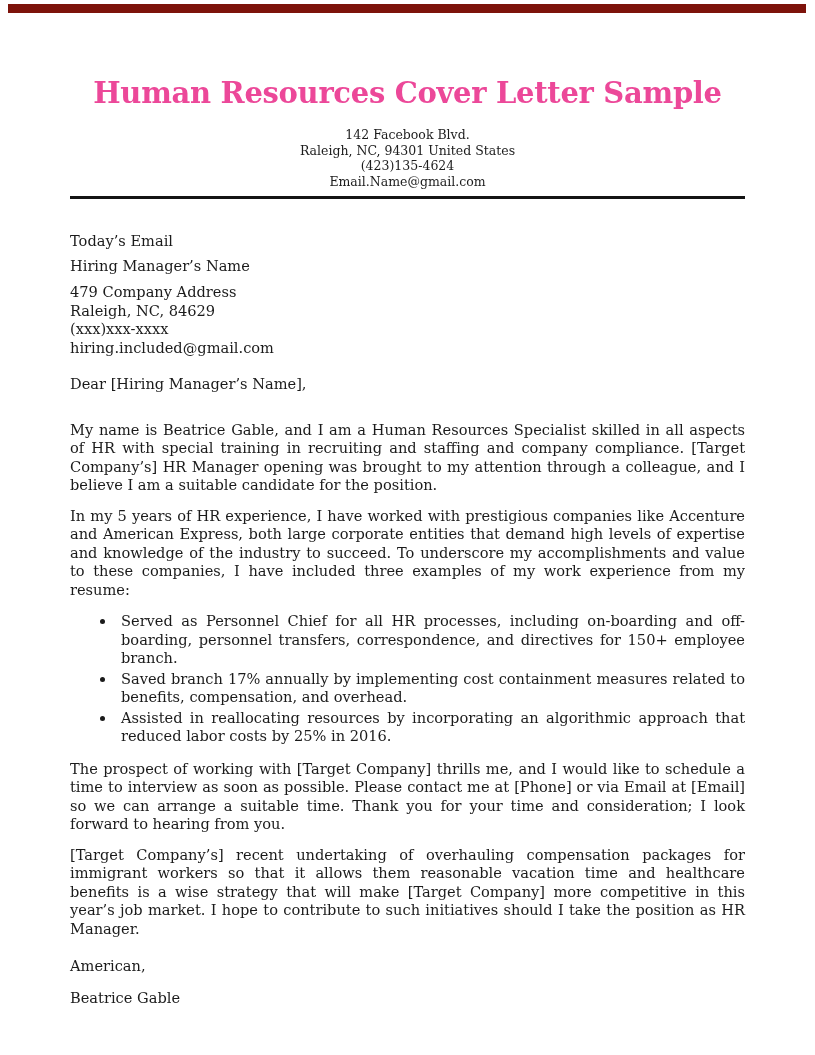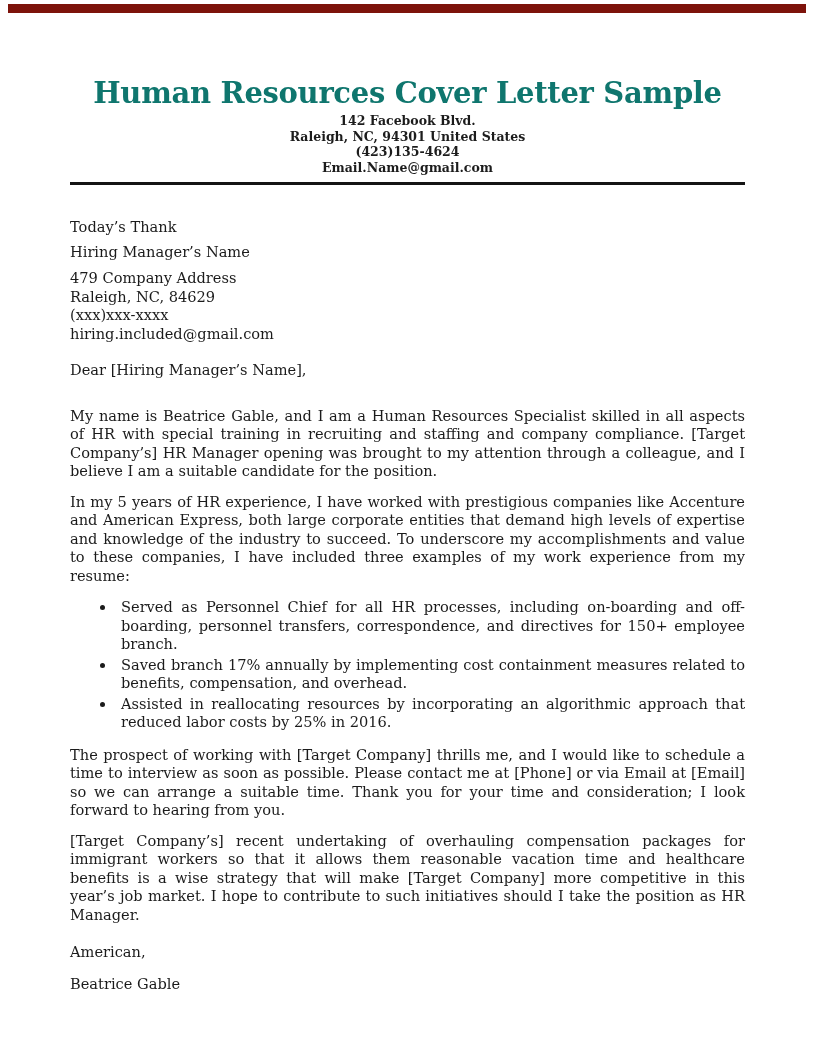--- a/index.html
+++ b/index.html
@@ -25,29 +25,29 @@
     width: 675px;
   }
   .doc-header { text-align: center; }
   .doc-title {
     margin: 0;
     padding-top: 76px;
     font-size: 29px;
     line-height: 34px;
     font-weight: bold;
     letter-spacing: -0.3px;
-    color: #0f766e;
+    color: #ec4899;
     white-space: nowrap;
     text-align: center;
   }
   .hdr-address {
-    margin-top: 3px;
+    margin-top: 17px;
     font-size: 12.5px;
     line-height: 15.5px;
-    font-weight: bold;
+    font-weight: normal;
     color: #1c1c1c;
   }
   .rule {
     border: none;
     height: 3px;
     background: #141414;
     margin: 7px 0 0 0;
   }
   .letter {
     margin-top: 33px;
@@ -87,21 +87,21 @@
       <div class="hdr-address">
         <div>142 Facebook Blvd.</div>
         <div>Raleigh, NC, 94301 United States</div>
         <div>(423)135-4624</div>
         <div>Email.Name@gmail.com</div>
       </div>
       <hr class="rule">
     </header>
 
     <main class="letter">
-      <p class="line date-line">Today’s Thank</p>
+      <p class="line date-line">Today’s Email</p>
       <p class="line manager-line">Hiring Manager’s Name</p>
 
       <div class="addr-block">
         <div class="line">479 Company Address</div>
         <div class="line">Raleigh, NC, 84629</div>
         <div class="line">(xxx)xxx-xxxx</div>
         <div class="line">hiring.included@gmail.com</div>
       </div>
 
       <p class="salutation">Dear [Hiring Manager’s Name],</p>

